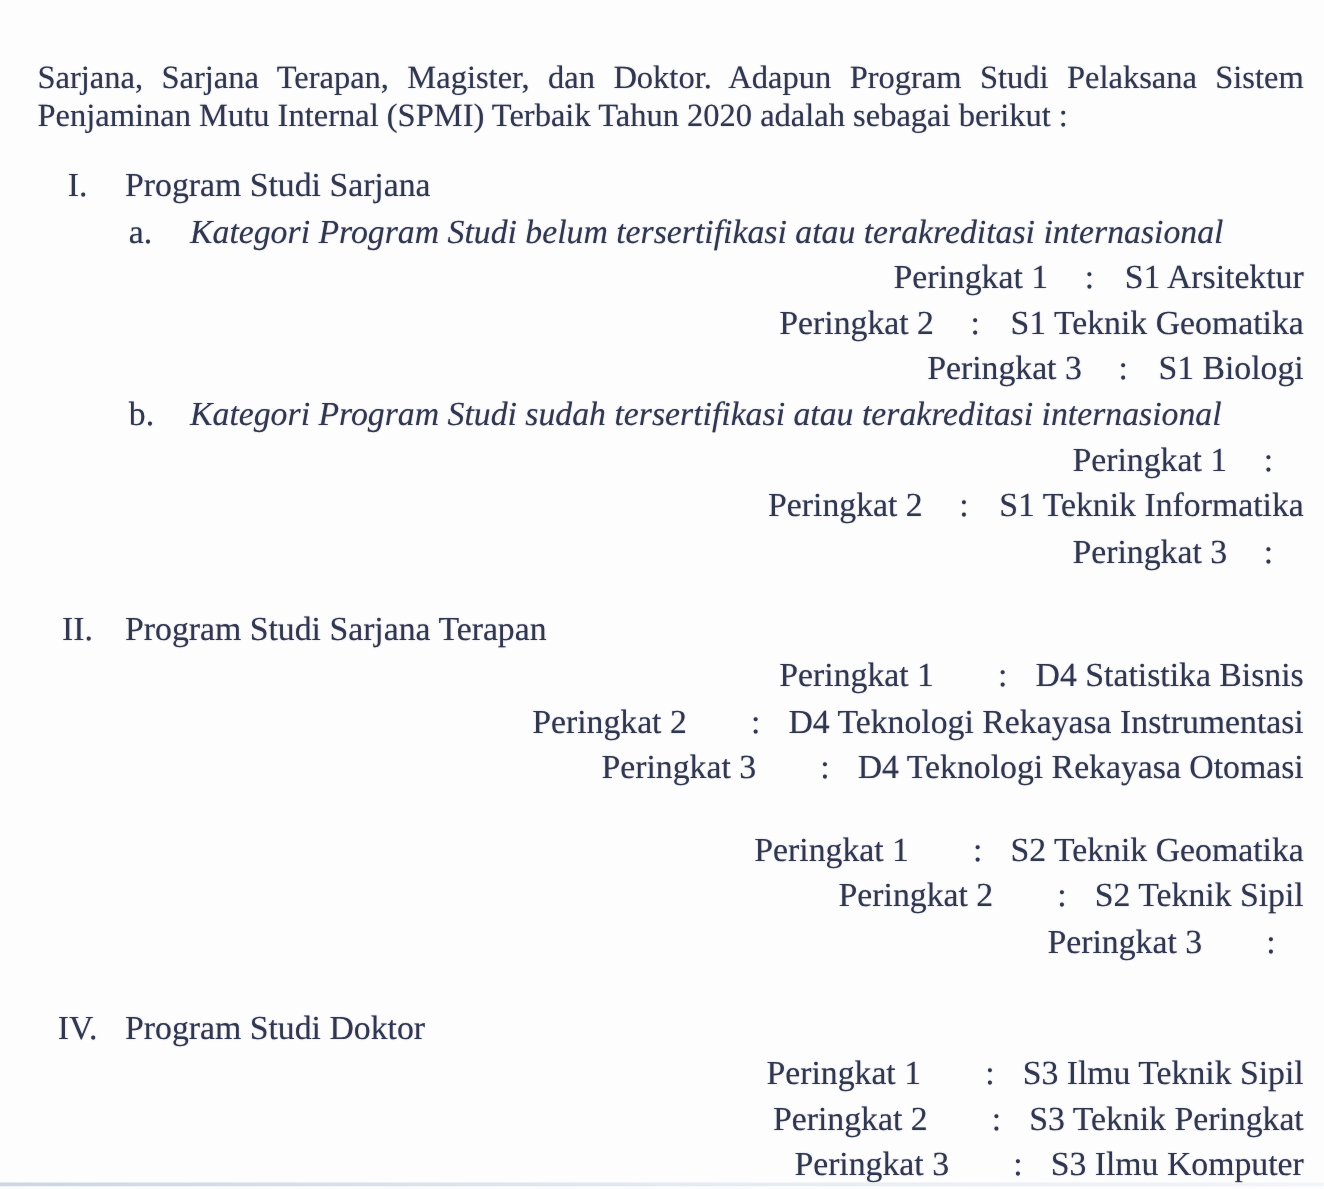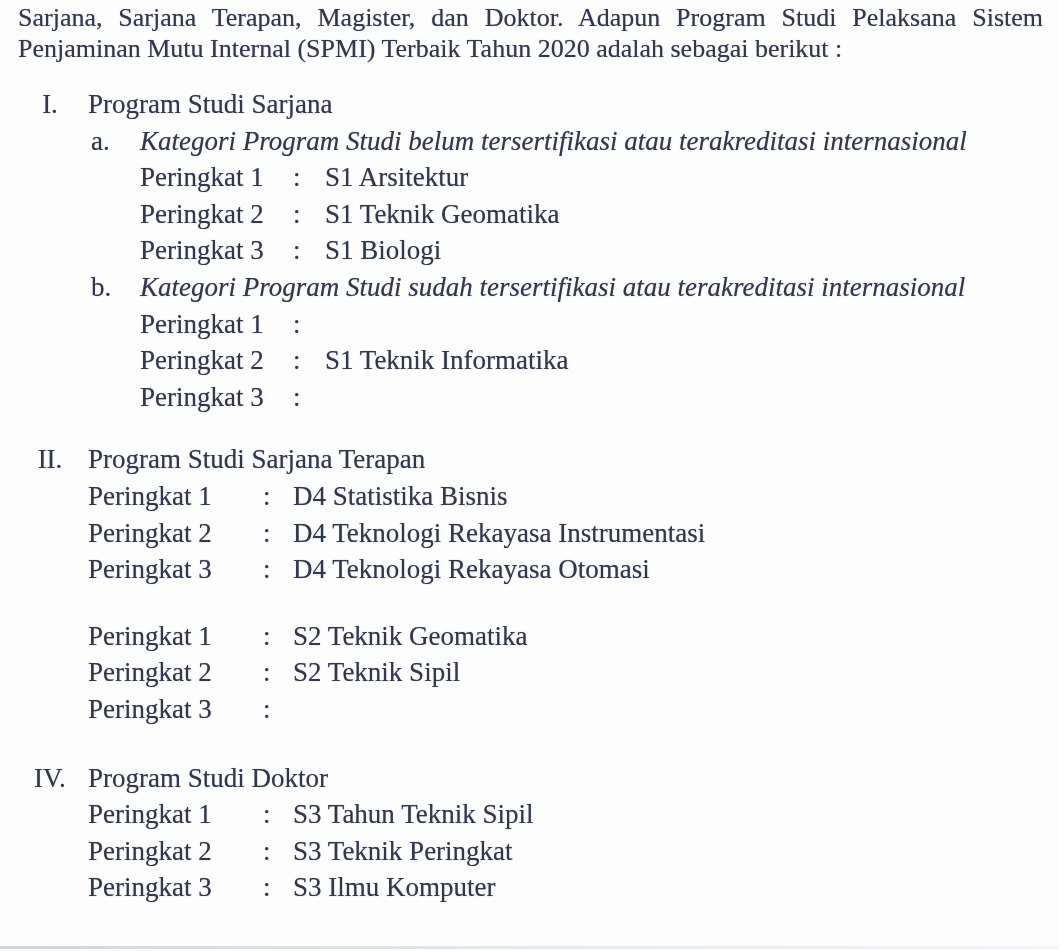--- a/index.html
+++ b/index.html
@@ -7,21 +7,22 @@
     width: 1059px;
     height: 951px;
     background: #fdfdfe;
     overflow: hidden;
     position: relative;
     font-family: "Liberation Serif", "DejaVu Serif", serif;
     color: #30374f;
     text-shadow: 0 0 1px rgba(58, 66, 102, 0.55);
   }
   .page {
-    padding: 2px 16px 0 18px;
+    padding: 2px 16px 0 30px;
+    margin-top: 44px;
   }
   
   .intro { margin: 0; font-size: 26px; line-height: 31px; }
   .line { display: block; }
   .line.justify { text-align: justify; text-align-last: justify; }
   
   .sec { font-size: 27px; line-height: 36.6px; }
   .sec-1 { margin-top: 22px; }
   .sec-2 { margin-top: 26px; }
   .sec-3 { margin-top: 30px; }
@@ -31,21 +32,21 @@
     flex: 0 0 64px;
     text-align: center;
     white-space: nowrap;
   }
   .sec-title { margin-left: 6px; white-space: nowrap; }
   
   .cat-head { display: flex; margin-left: 73px; }
   .marker { flex: 0 0 49px; white-space: nowrap; }
   .cat-title { white-space: nowrap; font-style: italic; }
   
-  .row { display: flex; white-space: nowrap; }
+  .row { display: flex; white-space: nowrap; justify-content: flex-end; }
   .row.deep { margin-left: 122px; }
   .row.deep .lbl { flex: 0 0 153px; }
   .row.deep .colon { flex: 0 0 32px; }
   .row.shallow { margin-left: 70px; }
   .row.shallow .lbl { flex: 0 0 175px; }
   .row.shallow .colon { flex: 0 0 30px; }
   .val { white-space: nowrap; }
   
   .bottom-scan-line {
     position: absolute;
@@ -153,21 +154,21 @@
   </section>
 
   <section class="sec sec-4">
     <div class="hrow">
       <span class="num">IV.</span>
       <span class="sec-title">Program Studi Doktor</span>
     </div>
     <div class="row shallow">
       <span class="lbl">Peringkat 1</span>
       <span class="colon">:</span>
-      <span class="val">S3 Tahun Teknik Sipil</span>
+      <span class="val">S3 Ilmu Teknik Sipil</span>
     </div>
     <div class="row shallow">
       <span class="lbl">Peringkat 2</span>
       <span class="colon">:</span>
       <span class="val">S3 Teknik Peringkat</span>
     </div>
     <div class="row shallow">
       <span class="lbl">Peringkat 3</span>
       <span class="colon">:</span>
       <span class="val">S3 Ilmu Komputer</span>

